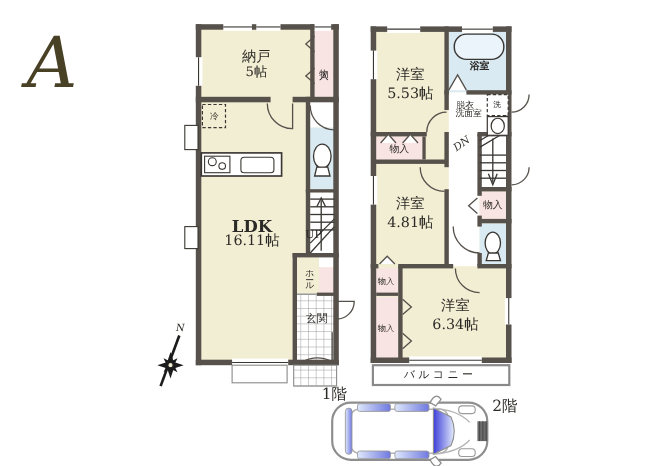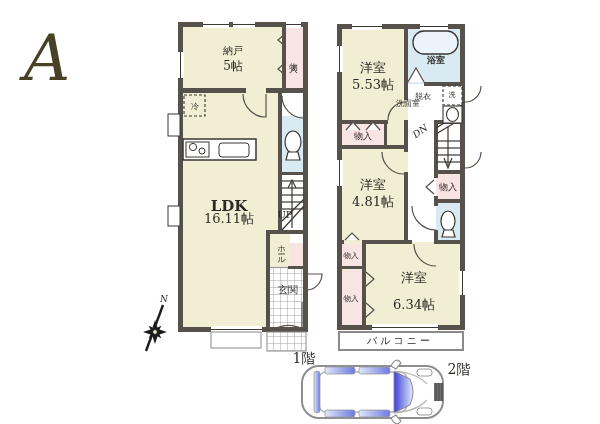--- a/index.html
+++ b/index.html
@@ -236,43 +236,43 @@
       <rect x="118" y="50" width="15" height="7" rx="3" fill="#ffffff" stroke="#9a9a9a"></rect>
       <g>
         <rect x="135" y="25" width="9" height="18" fill="#6d6d6d"></rect>
         <line x1="137" y1="25" x2="137" y2="43" stroke="#4a4a4a"></line>
         <line x1="140" y1="25" x2="140" y2="43" stroke="#4a4a4a"></line>
         <line x1="143" y1="25" x2="143" y2="43" stroke="#4a4a4a"></line>
       </g>
     </g>
   </svg>
 
-  <div class="lbl" style="left:233px;top:51px;font-size:10px;">納戸</div>
+  <div class="lbl" style="left:233px;top:51px;font-size:13px;">納戸</div>
   <div class="lbl" style="left:233px;top:66px;font-size:12px;">5帖</div>
   <div class="lbl v" style="left:294px;top:57px;font-size:8.5px;">物入</div>
   <div class="lbl" style="left:195px;top:106px;font-size:8px;">冷</div>
   <div class="lbl" style="left:229px;top:206px;font-size:15px;font-weight:bold;">LDK</div>
   <div class="lbl" style="left:229px;top:219px;font-size:13px;">16.11帖</div>
   <div class="lbl" style="left:285px;top:214px;font-size:10px;text-align:right;">UP</div>
   <div class="lbl v" style="left:280px;top:250px;font-size:8px;">ホール</div>
   <div class="lbl" style="left:288px;top:290px;font-size:10px;">玄関</div>
   <div class="lbl" style="left:304px;top:359px;font-size:14px;">1階</div>
 
   <div class="lbl" style="left:373px;top:68px;font-size:13px;">洋室</div>
   <div class="lbl" style="left:373px;top:85px;font-size:13px;">5.53帖</div>
   <div class="lbl" style="left:436px;top:60px;font-size:9px;font-weight:bold;">浴室</div>
   <div class="lbl" style="left:423px;top:96px;font-size:8px;">脱衣</div>
-  <div class="lbl" style="left:408px;top:103px;font-size:8px;text-align:center;">洗面室</div>
+  <div class="lbl" style="left:426px;top:103px;font-size:8px;text-align:center;">洗面室</div>
   <div class="lbl" style="left:452px;top:95px;font-size:7px;">洗</div>
   <div class="lbl" style="left:363px;top:136px;font-size:9px;">物入</div>
   <div class="lbl rot" style="left:420px;top:131px;font-size:9.5px;font-style:italic;">DN</div>
   <div class="lbl" style="left:373px;top:185px;font-size:13px;">洋室</div>
   <div class="lbl" style="left:373px;top:202px;font-size:13px;">4.81帖</div>
   <div class="lbl" style="left:448px;top:187px;font-size:9px;">物入</div>
   <div class="lbl" style="left:351px;top:256px;font-size:7.5px;">物入</div>
   <div class="lbl" style="left:351px;top:299px;font-size:7.5px;">物入</div>
   <div class="lbl" style="left:414px;top:278px;font-size:13px;">洋室</div>
-  <div class="lbl" style="left:414px;top:305px;font-size:13px;">6.34帖</div>
+  <div class="lbl" style="left:414px;top:295px;font-size:13px;">6.34帖</div>
   <div class="lbl" style="left:400px;top:341px;font-size:10px;letter-spacing:3px;">バルコニー</div>
   <div class="lbl" style="left:459px;top:370px;font-size:14px;">2階</div>
 
   <div class="lbl" style="left:164px;top:299px;font-size:9px;font-style:italic;">N</div>
 </div>
 
 </body></html>

